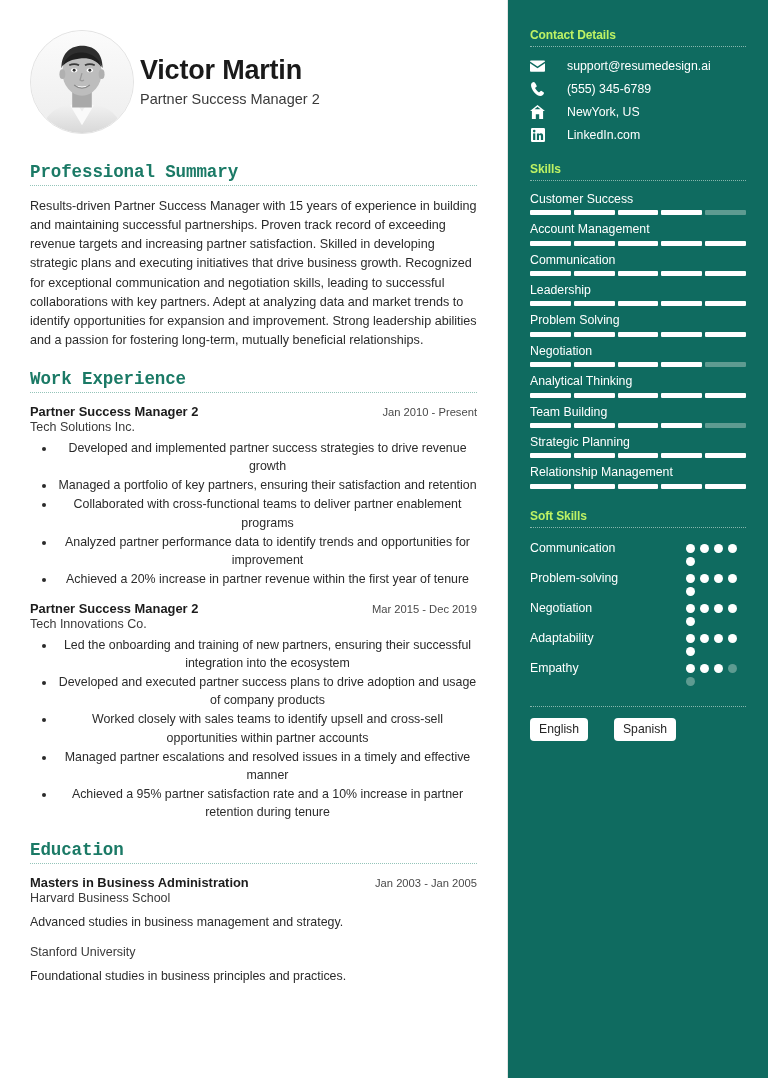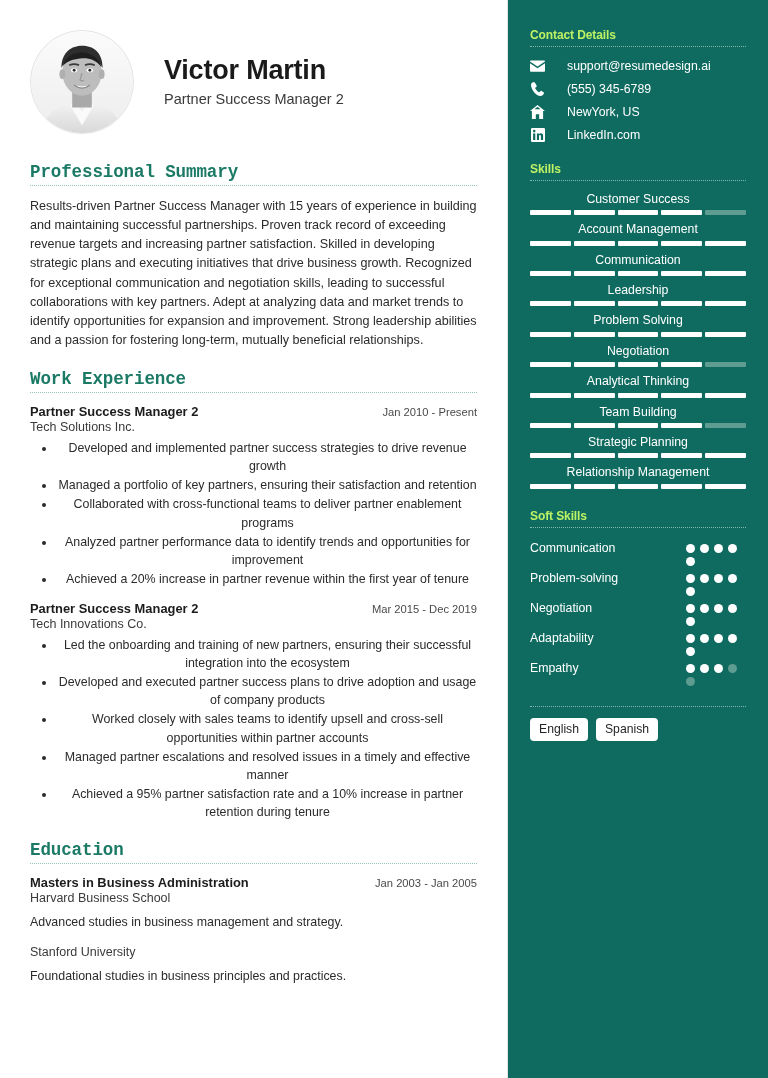--- a/index.html
+++ b/index.html
@@ -27,21 +27,21 @@
     padding: 30px 30px 0 30px;
     background: #ffffff;
     border-right: 1px solid #e4e4e4;
     overflow: hidden;
   }
 
   
   .header-row {
     display: flex;
     align-items: center;
-    gap: 30px;
+    gap: 6px;
     margin-bottom: 28px;
   }
   .avatar {
     width: 104px;
     height: 104px;
     min-width: 104px;
     border-radius: 50%;
     border: 1px solid #e3e3e3;
     overflow: hidden;
     position: relative;
@@ -164,21 +164,21 @@
     width: 15px;
     min-width: 15px;
     height: 15px;
     display: flex;
     align-items: center;
     justify-content: center;
   }
   .cicon svg { display: block; fill: #ffffff; }
 
   
-  .skill-block { margin-bottom: 7px; text-align: center; }
+  .skill-block { margin-bottom: 7px; }
   .skill-name {
     font-size: 12.3px;
     color: #ffffff;
     margin-bottom: 3px;
     line-height: 1.25;
   }
   .bar {
     display: flex;
     gap: 3px;
   }
@@ -212,21 +212,21 @@
   }
   .dot {
     width: 9px;
     height: 9px;
     border-radius: 50%;
     background: #ffffff;
   }
   .dot.off { background: #5e9b91; }
 
   
-  .langs { display: flex; flex-wrap: wrap; gap: 8px; }
+  .langs { display: flex; flex-wrap: wrap; gap: 26px; }
   .pill {
     background: #ffffff;
     color: #262626;
     font-size: 12.2px;
     padding: 4px 9px 5px 9px;
     border-radius: 4px;
     line-height: 1.2;
   }
 </style>
 </head>

